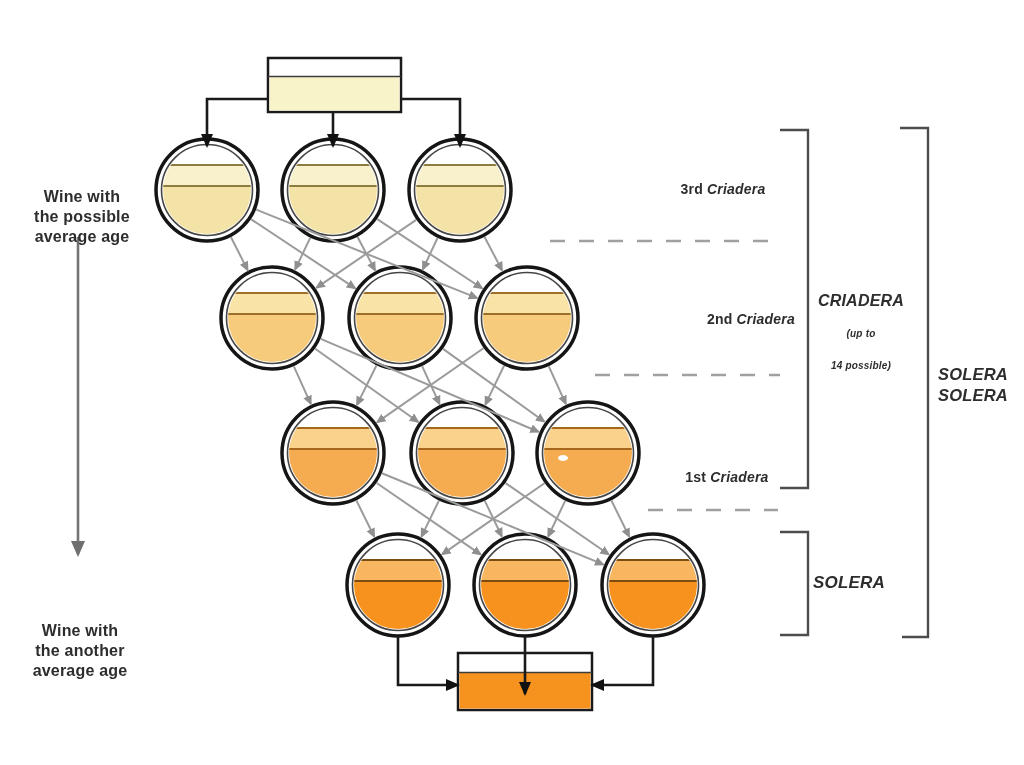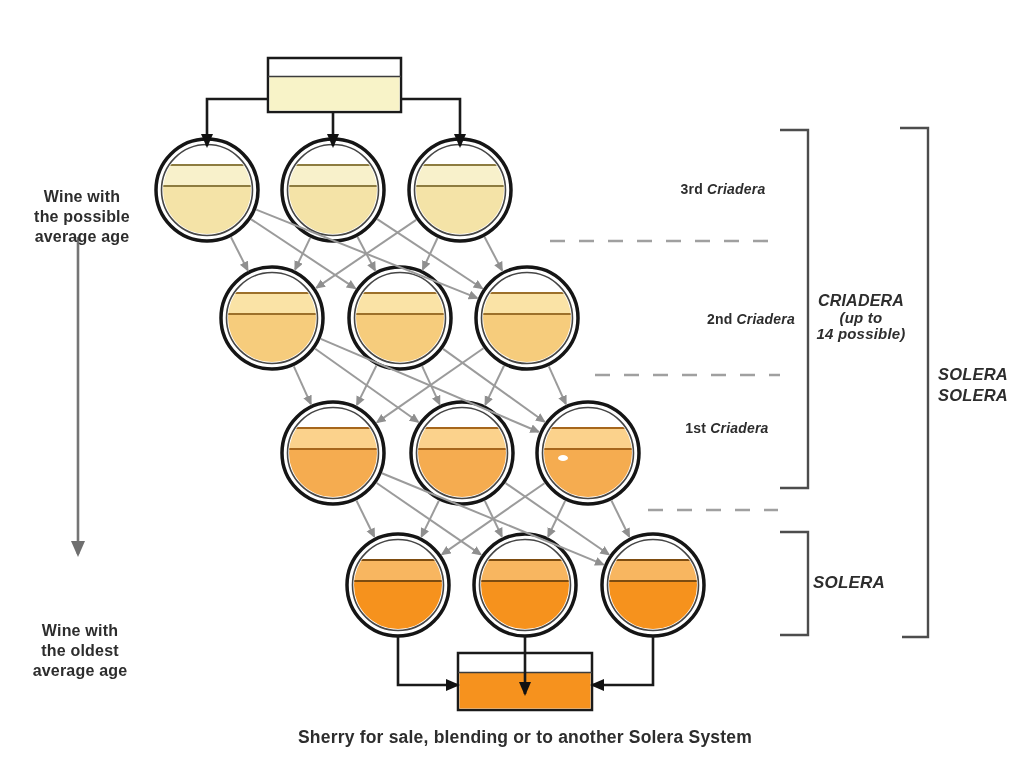--- a/index.html
+++ b/index.html
@@ -10,21 +10,21 @@
   #diag{position:absolute;left:0;top:0;}
   .txt{position:absolute;font-weight:700;letter-spacing:.2px;}
   .center{text-align:center;}
   .title{font-size:17px;}
   .side{font-size:16px;line-height:20px;margin-top:45px;}
   .rowlbl{font-size:14px;}
   .rowlbl .pre{margin-right:4px;font-style:normal;}
   .rowlbl i{font-style:italic;}
   .brk{font-style:italic;}
   .brk .big{font-size:16px;line-height:19px;}
-  .brk .sml{font-size:15px;line-height:16px;}
+  .brk .sml{font-size:10px;line-height:16px;margin-top:16px;}
   .solera-lbl{font-size:17px;font-style:italic;}
   .sys{font-size:16.5px;line-height:21px;font-style:italic;text-align:left;}
   .caption{font-size:17.5px;}
 </style>
 </head>
 <body>
 
 <div id="stage">
 
   <svg id="diag" width="1024" height="765" viewBox="0 0 1024 765">
@@ -264,41 +264,40 @@
 
 
   <div class="txt side center" style="left:12px;top:142px;width:140px;">
     <div>Wine with</div>
     <div>the possible</div>
     <div>average age</div>
   </div>
 
   <div class="txt side center" style="left:10px;top:576px;width:140px;">
     <div>Wine with</div>
-    <div>the oldest</div>
+    <div>the another</div>
     <div>average age</div>
   </div>
 
   <div class="txt rowlbl center" style="left:648px;top:181px;width:150px;">
     <span class="pre">3rd</span><i>Criadera</i>
   </div>
   <div class="txt rowlbl center" style="left:676px;top:311px;width:150px;">
     <span class="pre">2nd</span><i>Criadera</i>
   </div>
-  <div class="txt rowlbl center" style="left:652px;top:420px;width:150px;">
+  <div class="txt rowlbl center" style="left:652px;top:469px;width:150px;">
     <span class="pre">1st</span><i>Criadera</i>
   </div>
 
   <div class="txt brk center" style="left:791px;top:291px;width:140px;">
     <div class="big">CRIADERA</div>
     <div class="sml">(up to</div>
     <div class="sml">14 possible)</div>
   </div>
 
   <div class="txt solera-lbl center" style="left:789px;top:573px;width:120px;">SOLERA</div>
 
   <div class="txt sys" style="left:938px;top:364px;width:86px;">
     <div>SOLERA</div>
     <div>SOLERA</div>
   </div>
 
-  <div class="txt caption center" style="left:275px;top:727px;width:500px;">Sherry for sale, blending or to another Solera System</div>
 </div>
 
 </body></html>

